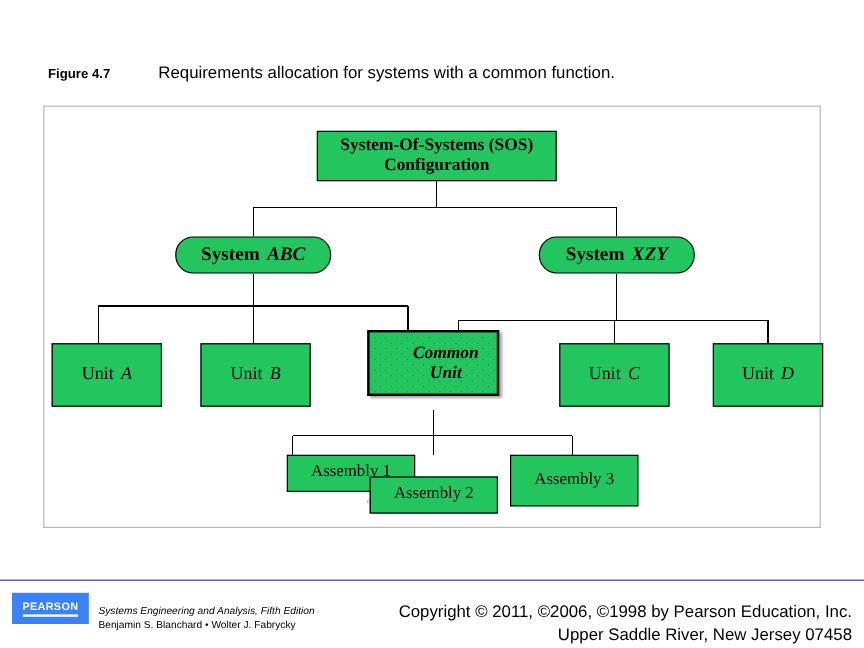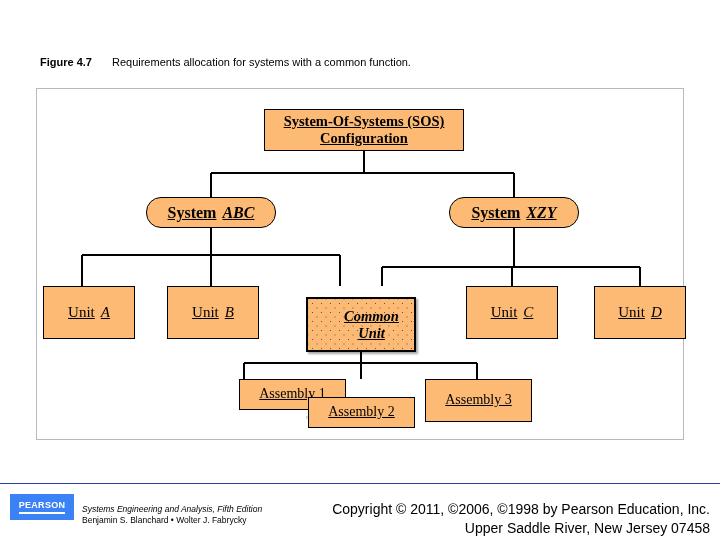--- a/index.html
+++ b/index.html
@@ -25,23 +25,23 @@
     display: flex;
     align-items: flex-end;
   }
   #fig-label {
     font-size: 11px;
     font-weight: bold;
     color: #000;
     white-space: nowrap;
   }
   #fig-caption {
-    font-size: 11px;
-    color: #000;
-    margin-left: 20px;
+    font-size: 14px;
+    color: #000;
+    margin-left: 40px;
     white-space: nowrap;
   }
 
   
   #diagram {
     position: absolute;
     left: 36px;
     top: 88px;
     width: 648px;
     height: 352px;
@@ -52,30 +52,29 @@
   #canvas {
     position: absolute;
     left: 0; top: 0;
     width: 648px;
     height: 352px;
   }
   .node {
     position: absolute;
     box-sizing: border-box;
     border: 1px solid #000000;
-    background: #fdba74;
+    background: #22c55e;
     display: flex;
     flex-direction: column;
     align-items: center;
     justify-content: center;
     text-align: center;
     font-family: "Liberation Serif", serif;
     color: #000000;
     z-index: 3;
-    text-decoration: underline;
   }
   .node .line1, .node .line2 {
     display: block;
     line-height: 1.15;
     white-space: nowrap;
   }
   .n-root {
     font-size: 14.5px;
     font-weight: bold;
   }
@@ -221,21 +220,21 @@
   </div>
 
   <div class="node n-unit" style="left:6px; top:197px; width:92px; height:53px; flex-direction:row; gap:6px;">
     <span>Unit</span>
     <span class="ital">A</span>
   </div>
   <div class="node n-unit" style="left:130px; top:197px; width:92px; height:53px; flex-direction:row; gap:6px;">
     <span>Unit</span>
     <span class="ital">B</span>
   </div>
-  <div class="node n-common" style="left:269px; top:208px; width:110px; height:55px;padding-left:21px;">
+  <div class="node n-common" style="left:269px; top:186px; width:110px; height:55px;padding-left:21px;">
     <span class="line1">Common</span>
     <span class="line2">Unit</span>
   </div>
   <div class="node n-unit" style="left:429px; top:197px; width:92px; height:53px; flex-direction:row; gap:6px;">
     <span>Unit</span>
     <span class="ital">C</span>
   </div>
   <div class="node n-unit" style="left:557px; top:197px; width:92px; height:53px; flex-direction:row; gap:6px;">
     <span>Unit</span>
     <span class="ital">D</span>

